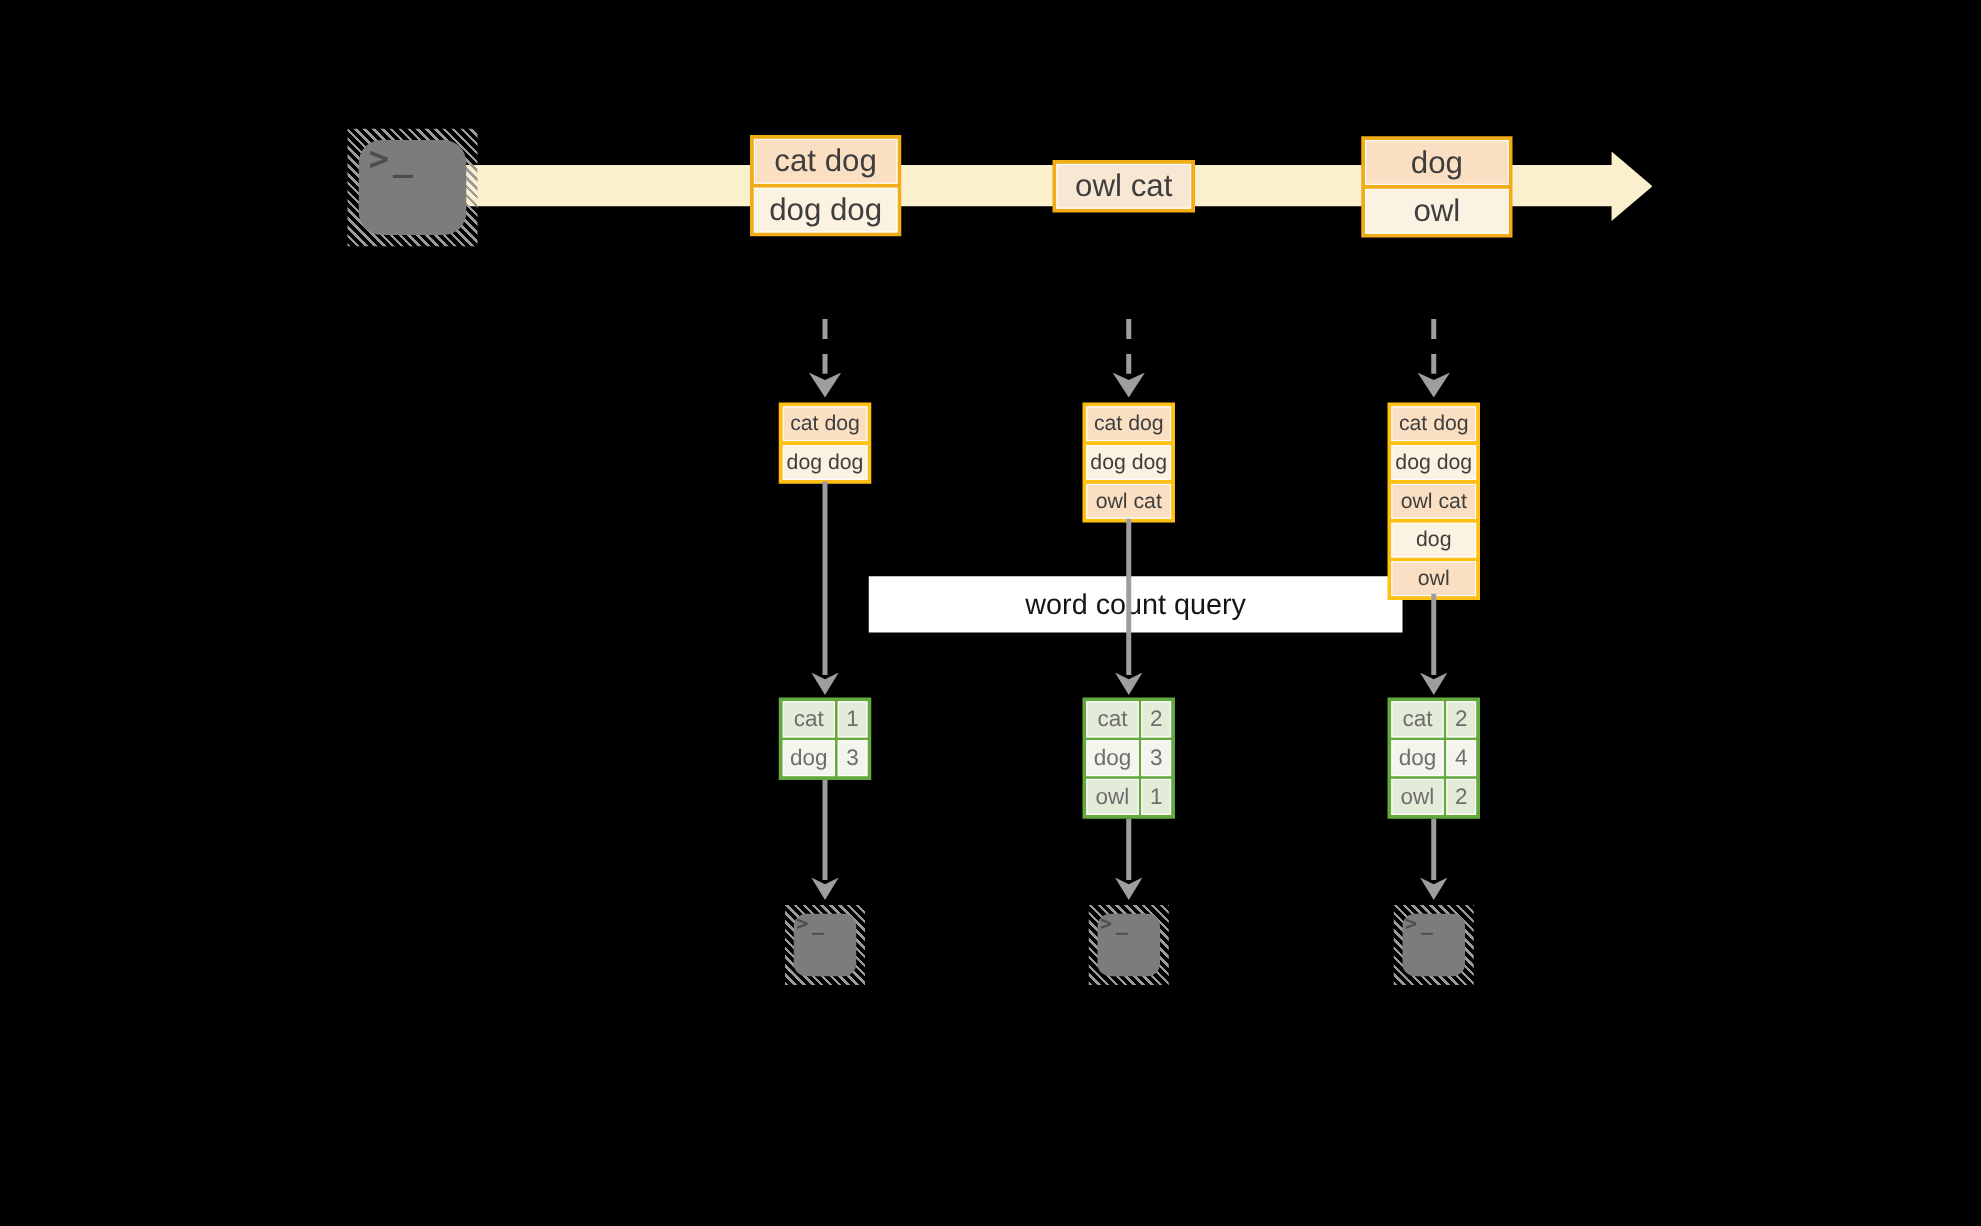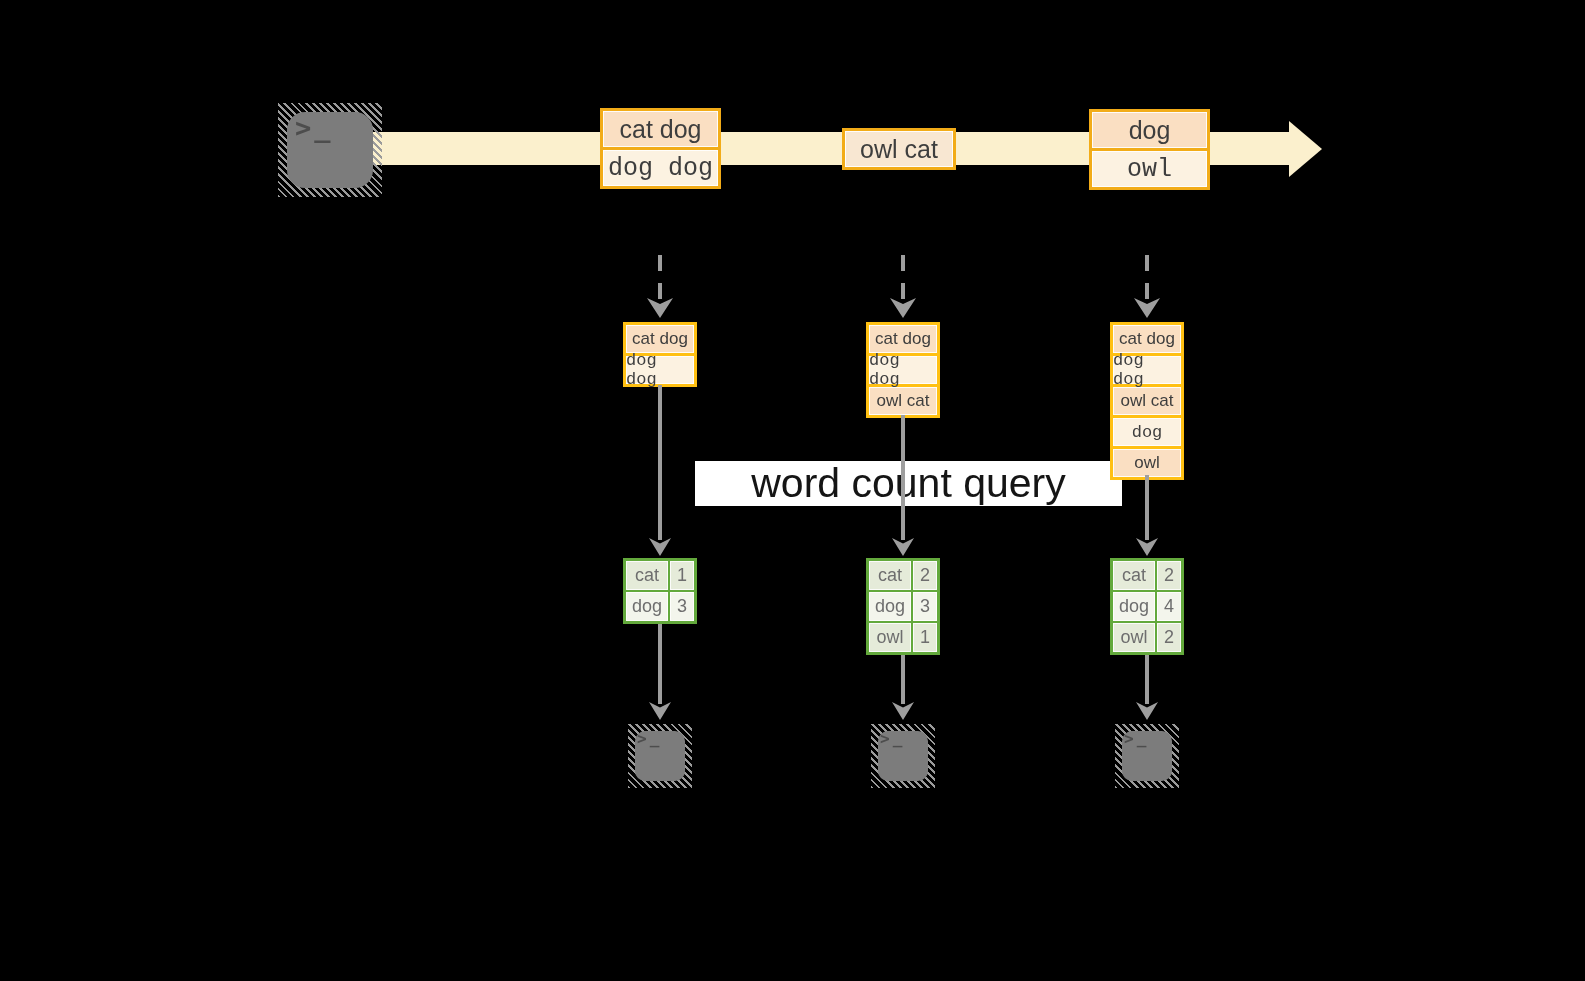--- a/index.html
+++ b/index.html
@@ -17,31 +17,31 @@
   
   .obox{position:absolute;display:flex;flex-direction:column;gap:3px;padding:3px;
         background:var(--amber);z-index:2;}
   .obox.bright{background:var(--amber2);z-index:3;}
   .ocell{display:flex;align-items:center;justify-content:center;color:var(--ink);
          box-shadow:inset 0 0 0 1px rgba(255,255,255,.9);}
   .tcell{width:115px;height:36px;font-size:25px;}
   .t2cell{width:108px;height:36px;font-size:25px;}
   .scell{width:68px;height:28px;font-size:17px;}
   .fill-a{background:var(--peach);}
-  .fill-b{background:var(--cream);font-family:Liberation Mono, monospace;}
+  .fill-b{background:var(--cream);}
   .fill-c{background:var(--tint);}
   
   .dline{position:absolute;width:4px;z-index:4;
          background:repeating-linear-gradient(180deg,var(--gray) 0 16px,transparent 16px 28px);}
   .aline{position:absolute;width:4px;background:var(--gray);z-index:4;}
   .ahead{position:absolute;background:var(--gray);z-index:4;
          clip-path:polygon(0 0,50% 30%,100% 0,50% 100%);}
   
   .banner{position:absolute;background:#fff;z-index:2;display:flex;align-items:center;
-          justify-content:center;font-size:41px;color:#151515;}
+          justify-content:center;font-size:23px;color:#151515;}
   
   .gtable{position:absolute;display:grid;grid-template-columns:42px 24px;gap:2px;
           padding:3px;background:var(--green);z-index:3;}
   .gcell{display:flex;align-items:center;justify-content:center;height:29px;
          font-size:18px;color:var(--graytext);box-shadow:inset 0 0 0 1px rgba(255,255,255,.85);}
   .row-a{background:var(--sage);}
   .row-b{background:var(--sage2);}
   
   .term{position:absolute;z-index:3;
         background:repeating-linear-gradient(45deg,#9B9B9B 0 2px,transparent 2px 5px);}

